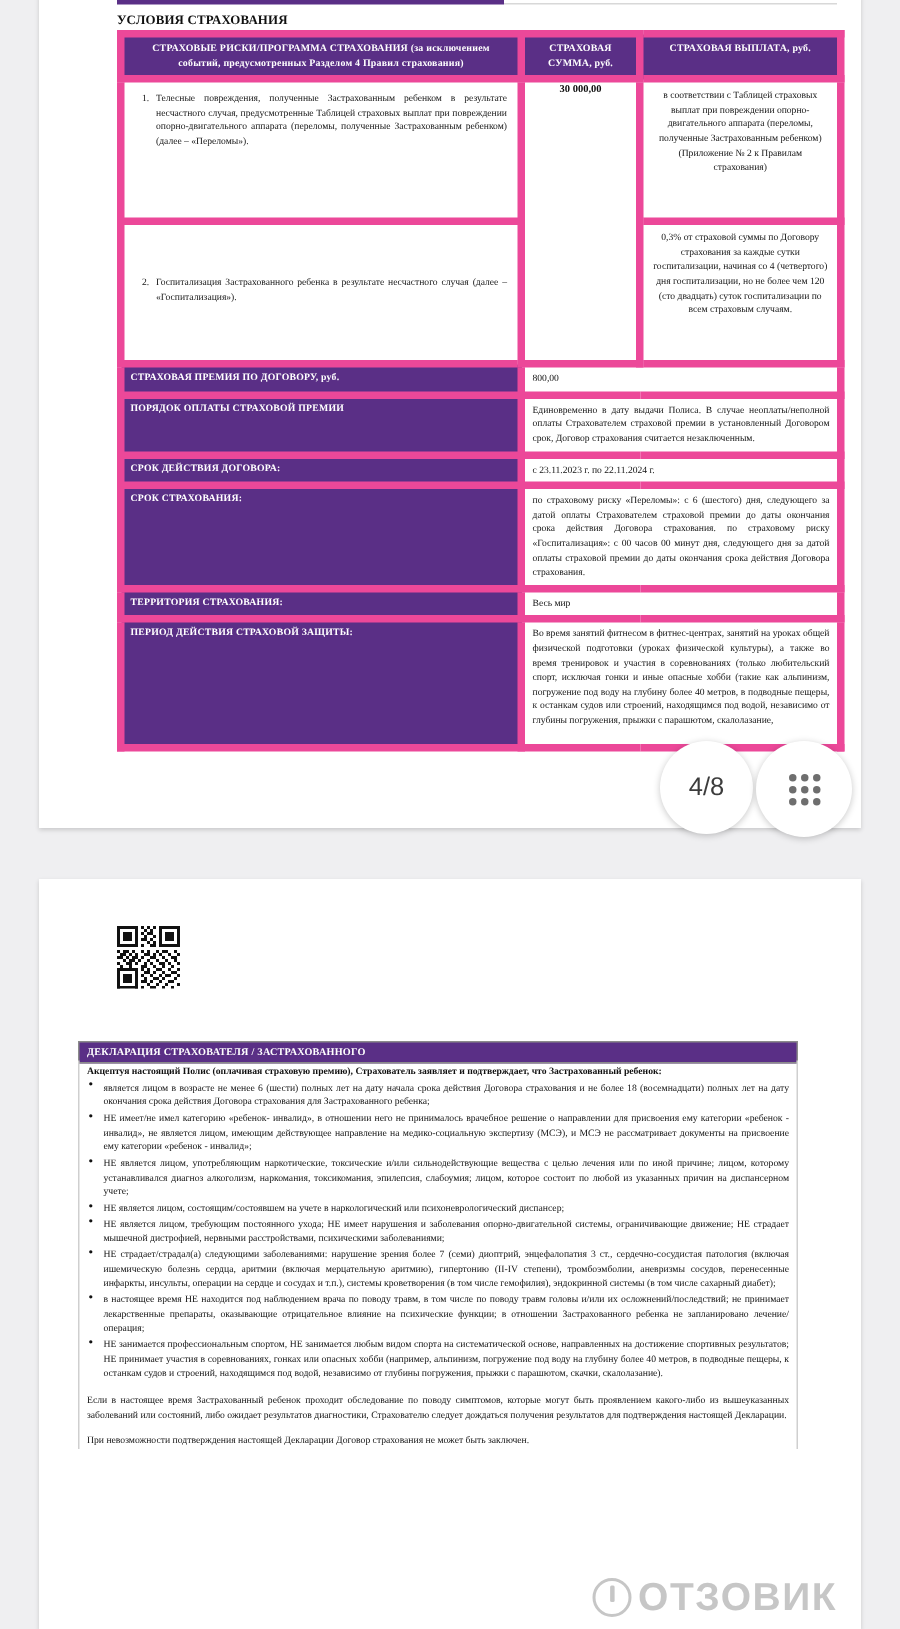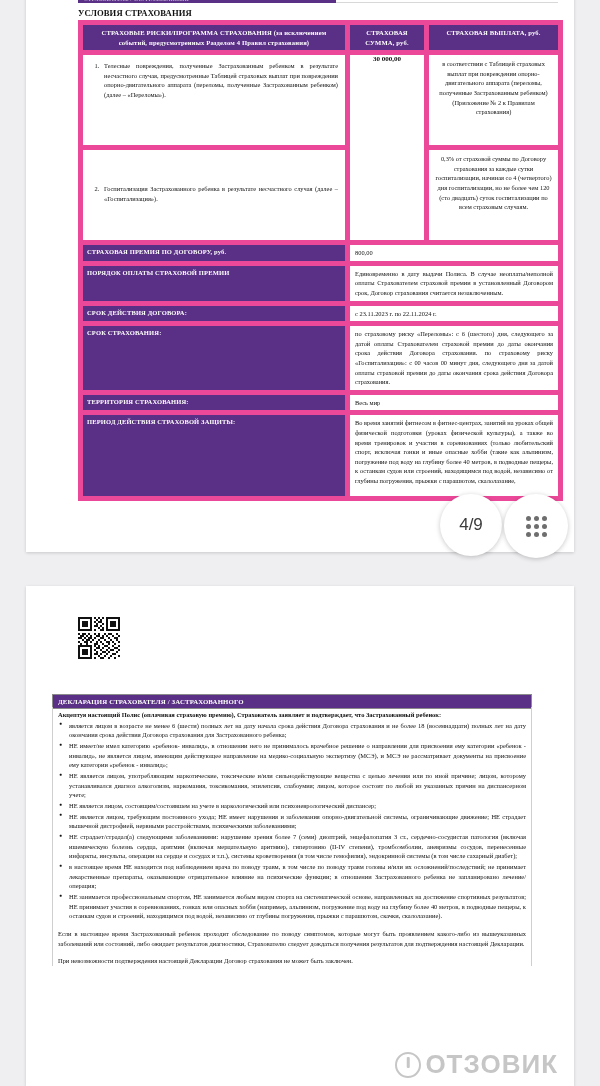--- a/index.html
+++ b/index.html
@@ -216,21 +216,21 @@
       </tr>
       <tr>
         <td class="lbl">ПЕРИОД ДЕЙСТВИЯ СТРАХОВОЙ ЗАЩИТЫ:</td>
         <td class="val" colspan="2" style="height:86px">Во время занятий фитнесом в фитнес-центрах, занятий на уроках общей физической подготовки (уроках физической культуры), а также во время тренировок и участия в соревнованиях (только любительский спорт, исключая гонки и иные опасные хобби (такие как альпинизм, погружение под воду на глубину более 40 метров, в подводные пещеры, к останкам судов или строений, находящимся под водой, независимо от глубины погружения, прыжки с парашютом, скалолазание,</td>
       </tr>
     </tbody>
       </table>
   </div>
 
   <div class="pagenum">
-    <span>4/9</span>
+    <span>4/8</span>
   </div>
   <div class="gridbtn">
     <span class="dots">
       <i></i>
         <i></i>
         <i></i>
         <i></i>
         <i></i>
         <i></i>
         <i></i>

